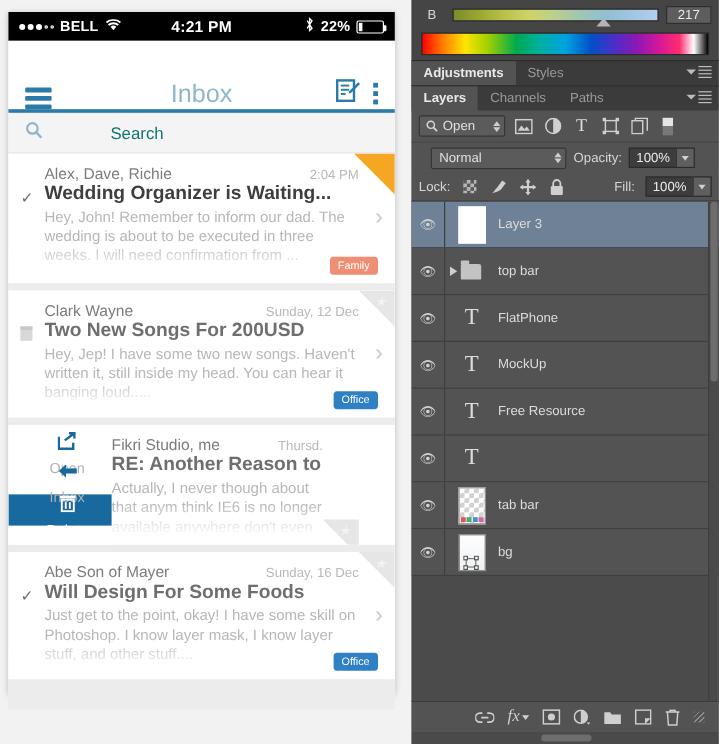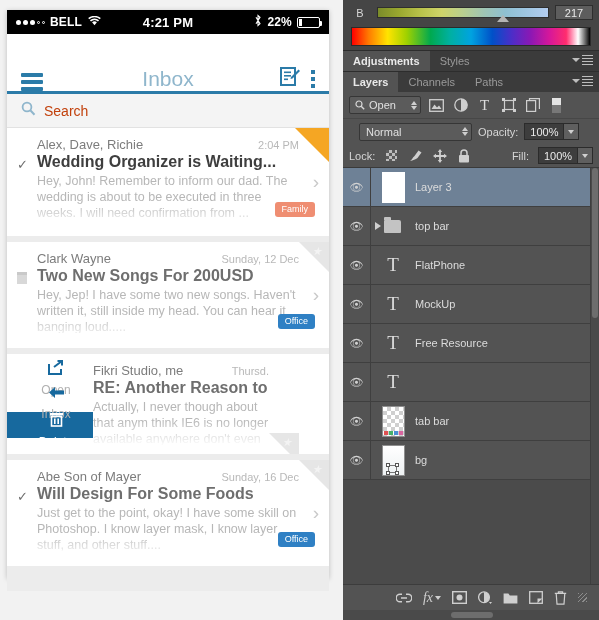--- a/index.html
+++ b/index.html
@@ -79,21 +79,21 @@
   .kebab { display: flex; flex-direction: column; gap: 3px; cursor: pointer; }
   .kebab i { width: 4px; height: 4px; background: #2b7ba8; display: block; }
 
   
   .searchbar {
     height: 34px; background: #f4f4f4;
     border-bottom: 1px solid #e2e2e2;
     display: flex; align-items: center; gap: 8px;
     padding: 0 14px;
   }
-  .search-text { color: #c2410c; font-size: 14px; }
+  .search-text { color: #0f766e; font-size: 14px; margin-left: 48px; }
 
   
   .mail-list { position: relative; background: #ececec; height: 463px; }
   .mail-item {
     position: relative;
     background: #fff;
     margin: 0 0 6px 0;
     padding: 9px 30px 8px 30px;
     overflow: hidden;
   }
@@ -126,21 +126,21 @@
   .docmark {
     position: absolute; left: 10px; top: 30px;
     width: 10px; height: 12px; background: #d8d8d8;
     border-top: 3px solid #c9c9c9;
   }
   .chevron {
     position: absolute; right: 10px; top: 50%; transform: translateY(-50%);
     color: #c9c9c9; font-size: 19px; z-index: 3;
   }
   .tag {
-    position: absolute; right: 14px; bottom: 19px;
+    position: absolute; right: 14px; bottom: 7px;
     font-size: 9px; color: #fff; padding: 2px 7px 3px;
     border-radius: 3px; z-index: 4;
   }
   .corner-star {
     position: absolute; right: 0; top: 0;
     width: 0; height: 0;
     border-left: 34px solid transparent;
     z-index: 4;
   }
   .corner-star i {

